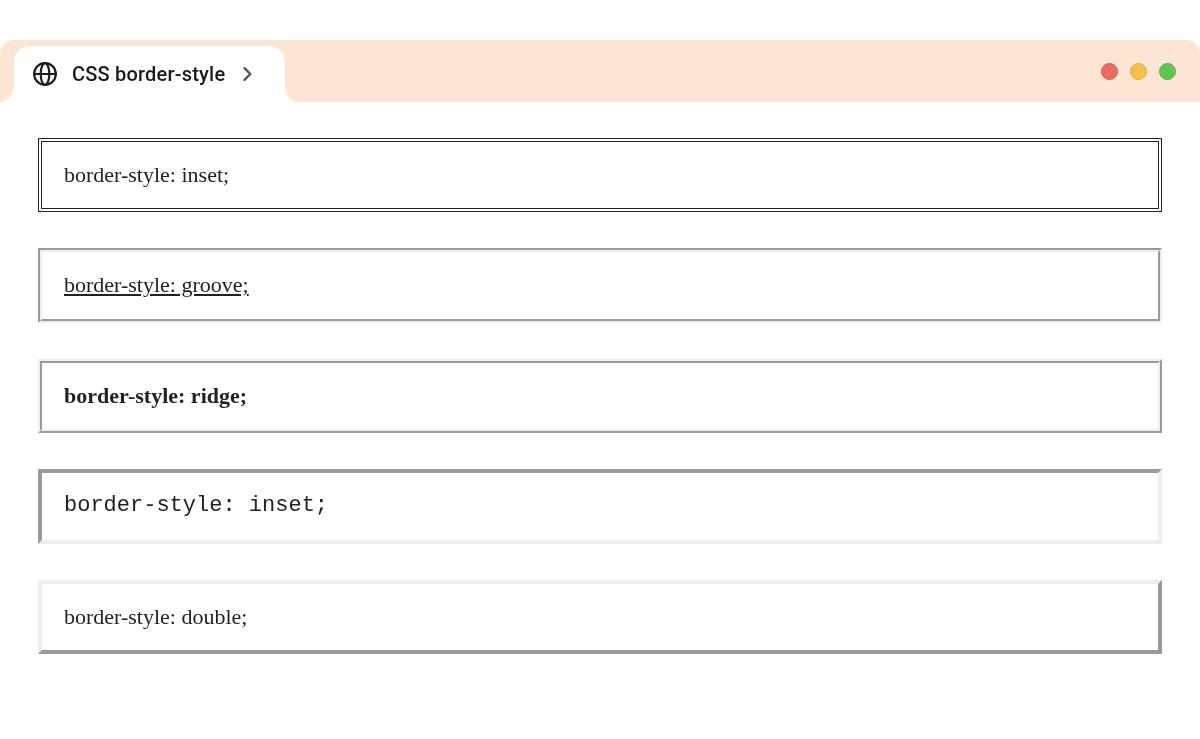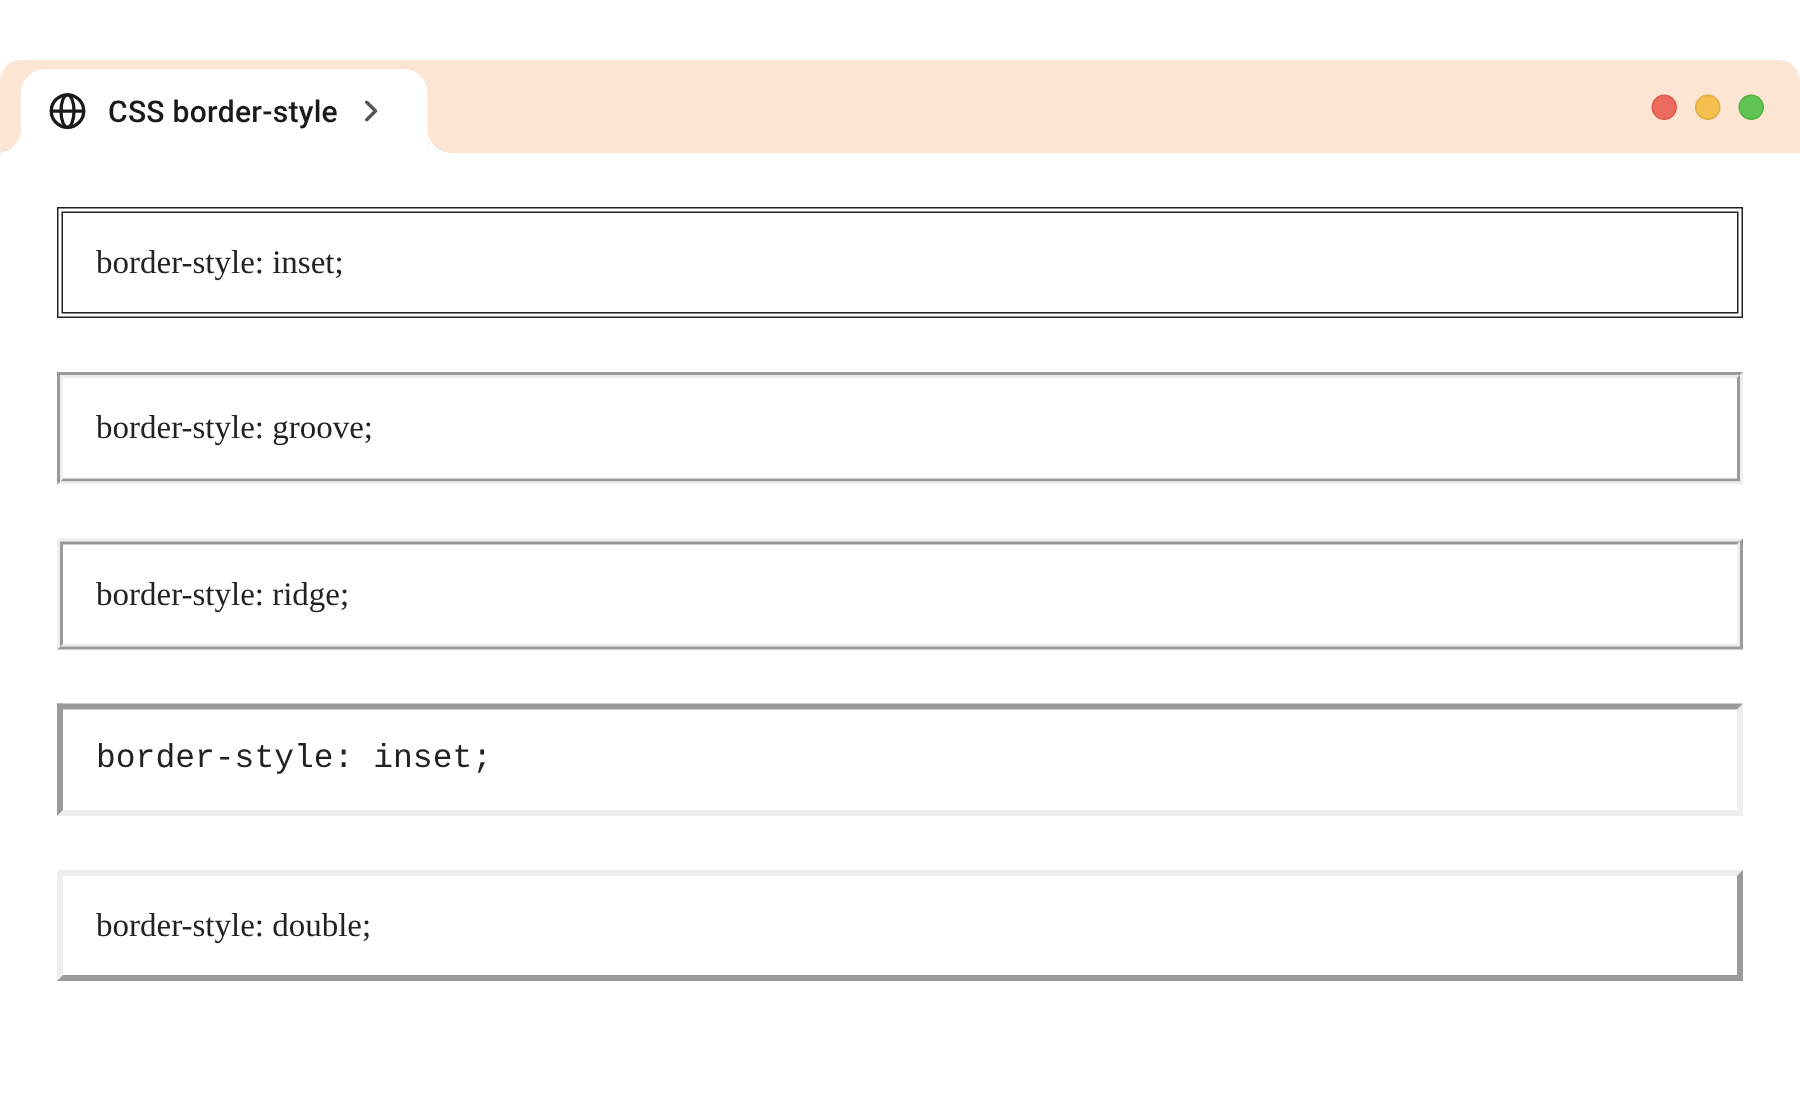--- a/index.html
+++ b/index.html
@@ -76,22 +76,22 @@
     .example {
       padding: 20px 22px;
       font-family: Georgia, "Times New Roman", serif;
       font-size: 22px;
       line-height: 1.2;
       color: #222;
       border-width: 4px;
       background: #fff;
     }
     .b-double { border-style: double; border-color: #222; }
-    .b-groove { border-style: groove; }
-    .b-ridge  { border-style: ridge;  }
+    .b-groove { border-style: groove; text-decoration: underline; }
+    .b-ridge  { border-style: ridge; font-weight: bold;  }
     .b-inset  { border-style: inset; font-family: Liberation Mono, monospace;  }
     .b-outset { border-style: outset; }
   </style>
 </head>
 <body>
 
 <div class="chrome-bar">
   <div class="tab">
     <span class="tab-icon">
       <svg viewBox="0 0 24 24" fill="none" stroke="#1a1a1a" stroke-width="2" stroke-linecap="round">

